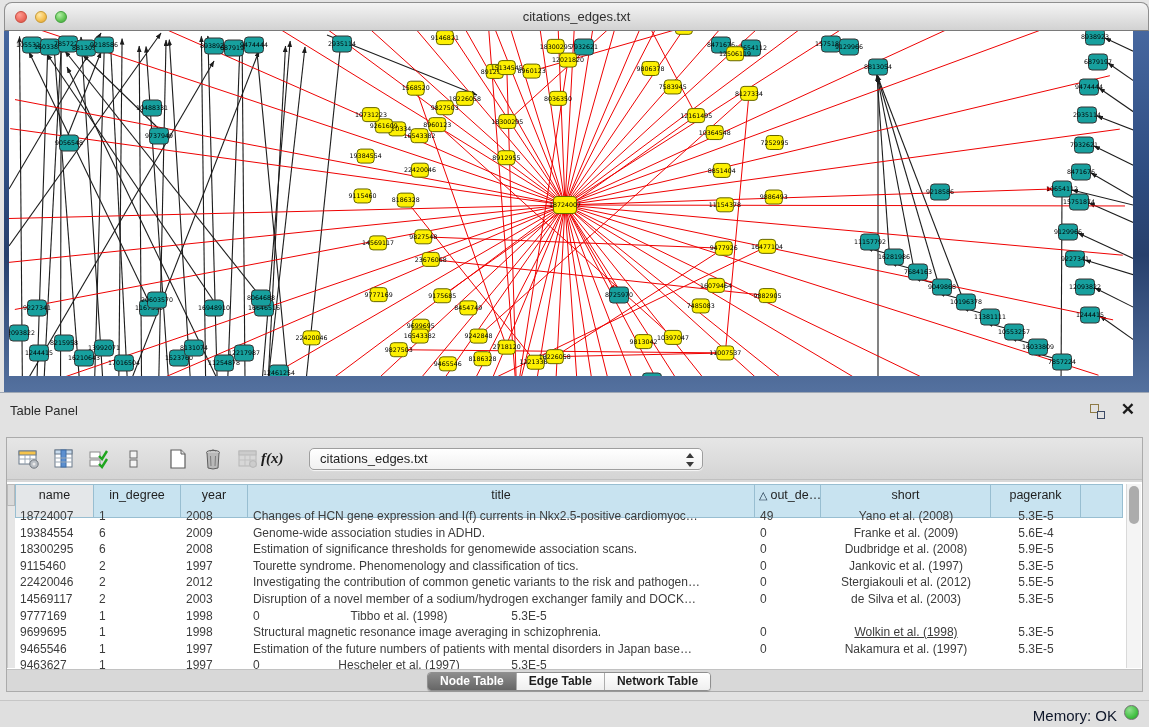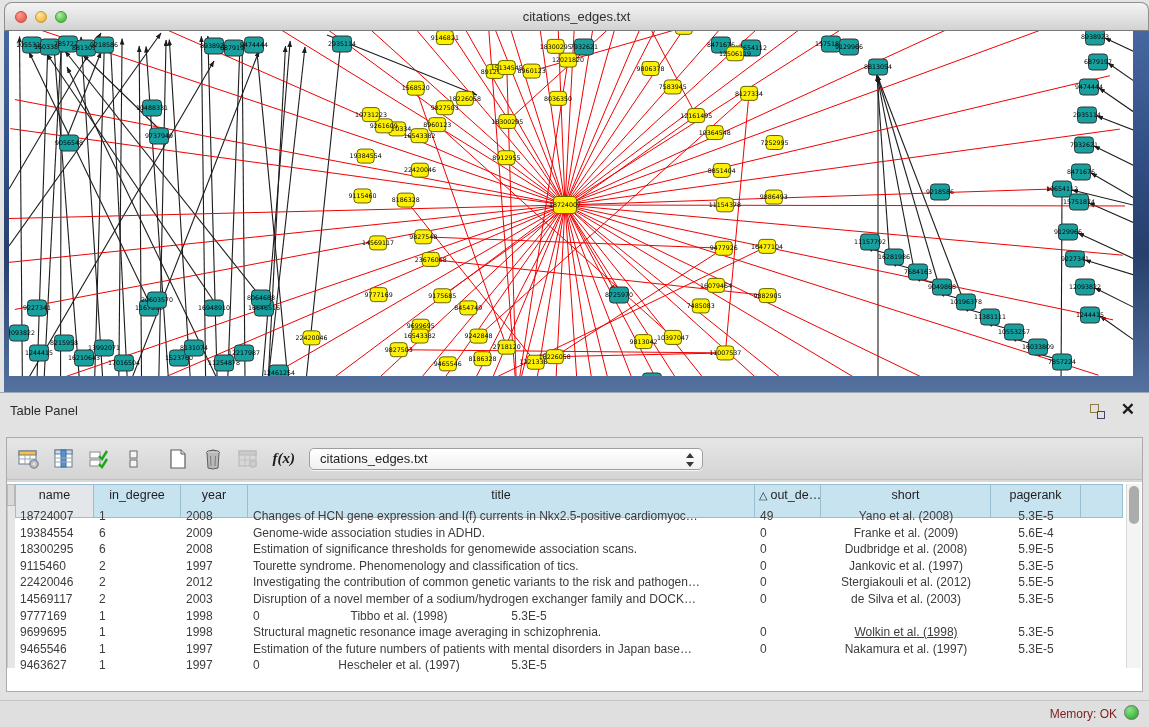--- a/index.html
+++ b/index.html
@@ -50,21 +50,21 @@
     border:1px solid #ABABAB; background:#D8D8D8;
   }
   .toolbar {
     position:absolute; left:0; top:0; right:0; height:42px;
     display:flex; align-items:center;
     background:linear-gradient(#E6E6E6,#D4D4D4);
     border-bottom:1px solid #C0C0C0;
   }
   .tbtn { width:26px; height:26px; margin-left:9px; display:flex; align-items:center; justify-content:center; cursor:pointer; }
   .tbtn svg { display:block; }
-  .fx { font-family:"Liberation Serif", serif; font-style:italic; font-weight:bold; font-size:15px; color:#1A1A1A; width:34px; text-align:right; }
+  .fx { font-family:"Liberation Serif", serif; font-style:italic; font-weight:bold; font-size:15px; color:#1A1A1A; width:34px; text-align:left; }
   .combo {
     position:relative; width:394px; height:22px; margin-left:14px;
     border:1px solid #9E9E9E; border-radius:5px;
     background:linear-gradient(#FFFFFF,#F1F1F1);
     box-shadow:0 1px 1px rgba(255,255,255,.8);
     font-size:13px; color:#1F1F1F; line-height:20px; padding-left:10px;
     cursor:pointer;
   }
   .combo .arrows { position:absolute; right:8px; top:3px; width:8px; height:16px; }
   .combo .arrows .up   { position:absolute; top:1px;  left:0; width:0; height:0; border-left:4px solid transparent; border-right:4px solid transparent; border-bottom:5px solid #3A3A3A; }
@@ -105,21 +105,21 @@
   }
   .seg {
     height:100%; font-size:12px; font-weight:bold; color:#1E1E1E;
     line-height:17px; text-align:center; padding:0 12px; cursor:pointer;
     border-left:1px solid #ADADAD; background:linear-gradient(#FFFFFF,#EFEFEF);
   }
   .seg.first { border-left:none; }
   .seg.selected { background:linear-gradient(#8D8D8D,#666666); color:#FFFFFF; }
   
   .statusbar { position:absolute; left:0; top:700px; width:1149px; height:27px; background:#DFDFDF; border-top:1px solid #C6C6C6; }
-  .memlabel { position:absolute; right:32px; top:6px; font-size:12px; color:#7f1d1d;margin-left:15px; }
+  .memlabel { position:absolute; right:32px; top:6px; font-size:15px; color:#0f172a;margin-left:15px; }
   .memdot {
     position:absolute; right:10px; top:4px; width:15px; height:15px; border-radius:50%;
     background:radial-gradient(circle at 35% 30%, #90E08E, #3FBE3F 65%, #2E9B2E);
     border:1px solid #6F6F6F; cursor:pointer;
   }
 </style>
 </head>
 <body>
 
 <div class="gwindow">
@@ -968,20 +968,27 @@
             <div class="tcell" style="width: 87px;">1</div>
             <div class="tcell" style="width: 67px;">1997</div>
             <div class="tcell" style="width: 66px;">0</div>
             <div class="tcell center" style="width: 170px;">Hescheler et al. (1997)</div>
             <div class="tcell center" style="width: 90px;">5.3E-5</div>
           </div>
         </div>
       <div class="vscroll">
         <div class="vthumb"></div>
       </div>
+      <div class="tabsrow">
+        <div class="segctl" id="segctl">
+            <div class="seg first selected">Node Table</div>
+            <div class="seg">Edge Table</div>
+            <div class="seg">Network Table</div>
+          </div>
+      </div>
     </div>
   </div>
 </div>
 
 <div class="statusbar">
   <div class="memlabel">Memory: OK</div>
   <div class="memdot"></div>
 </div>
 
 </body></html>

